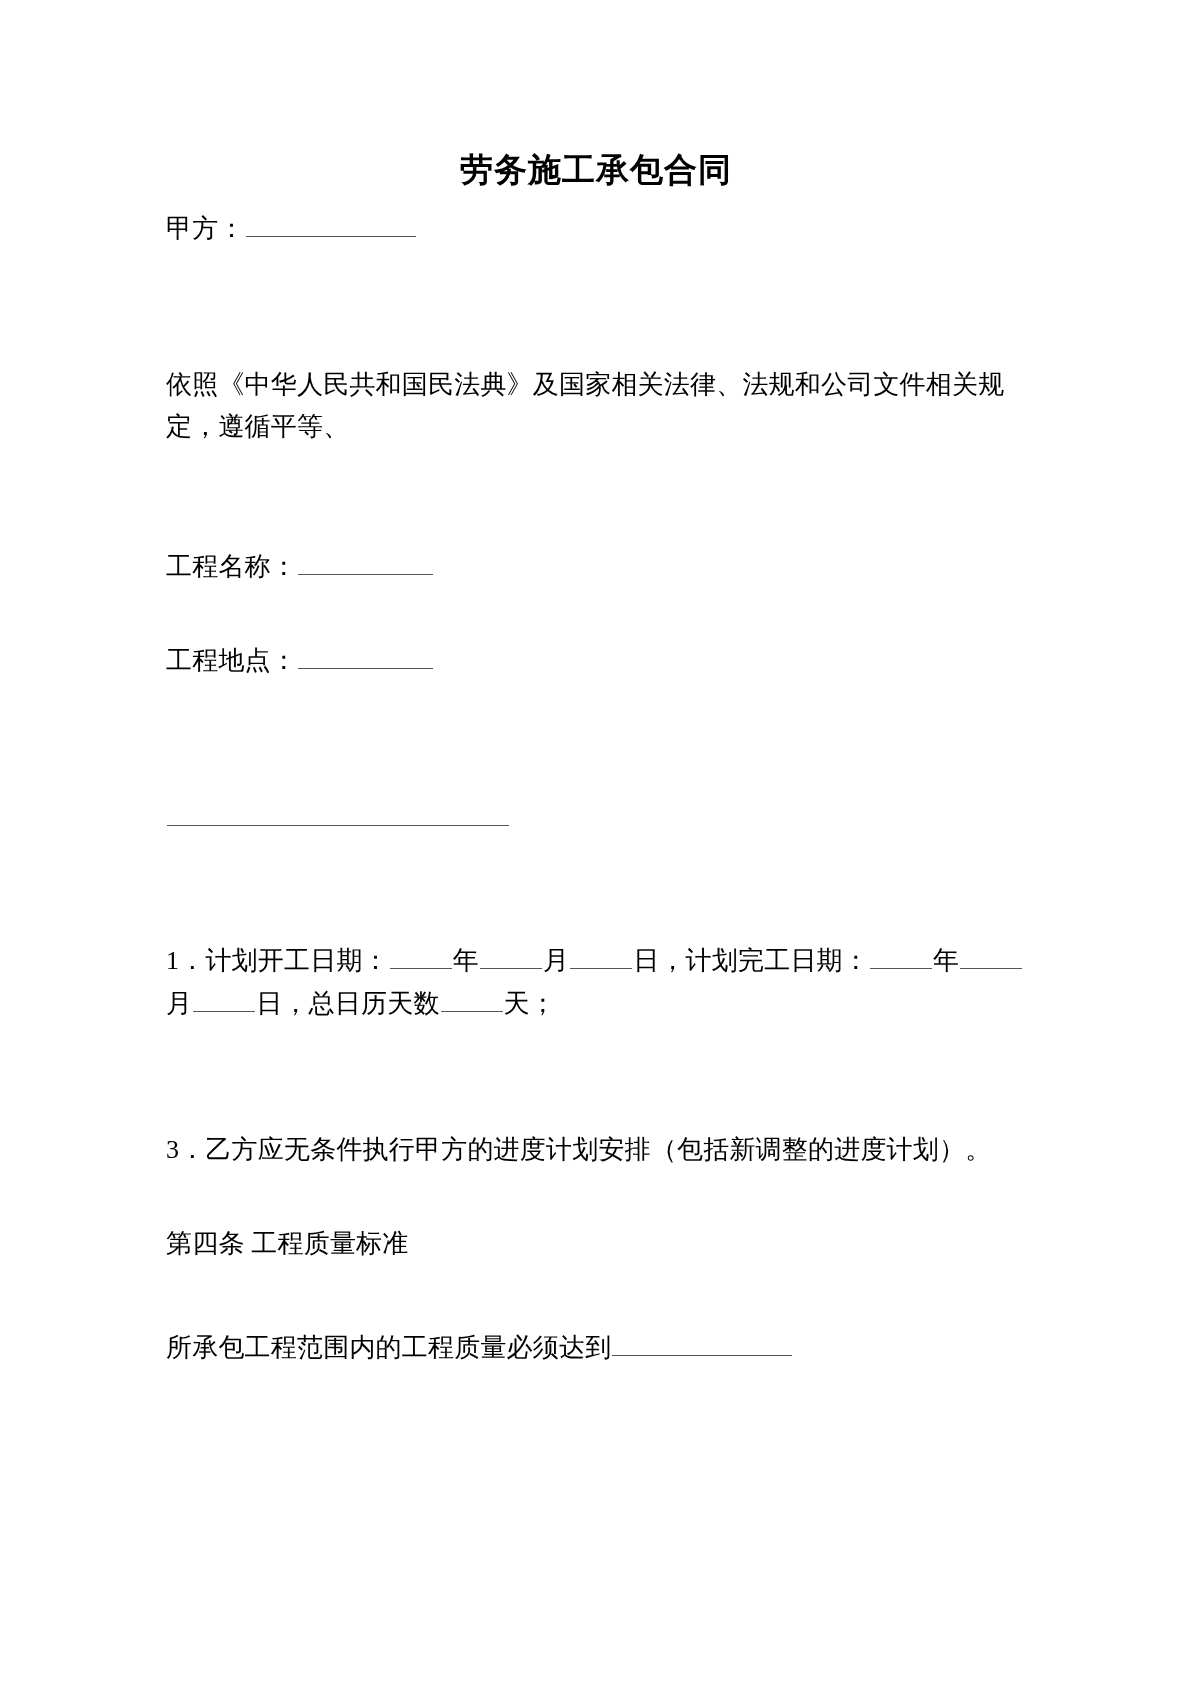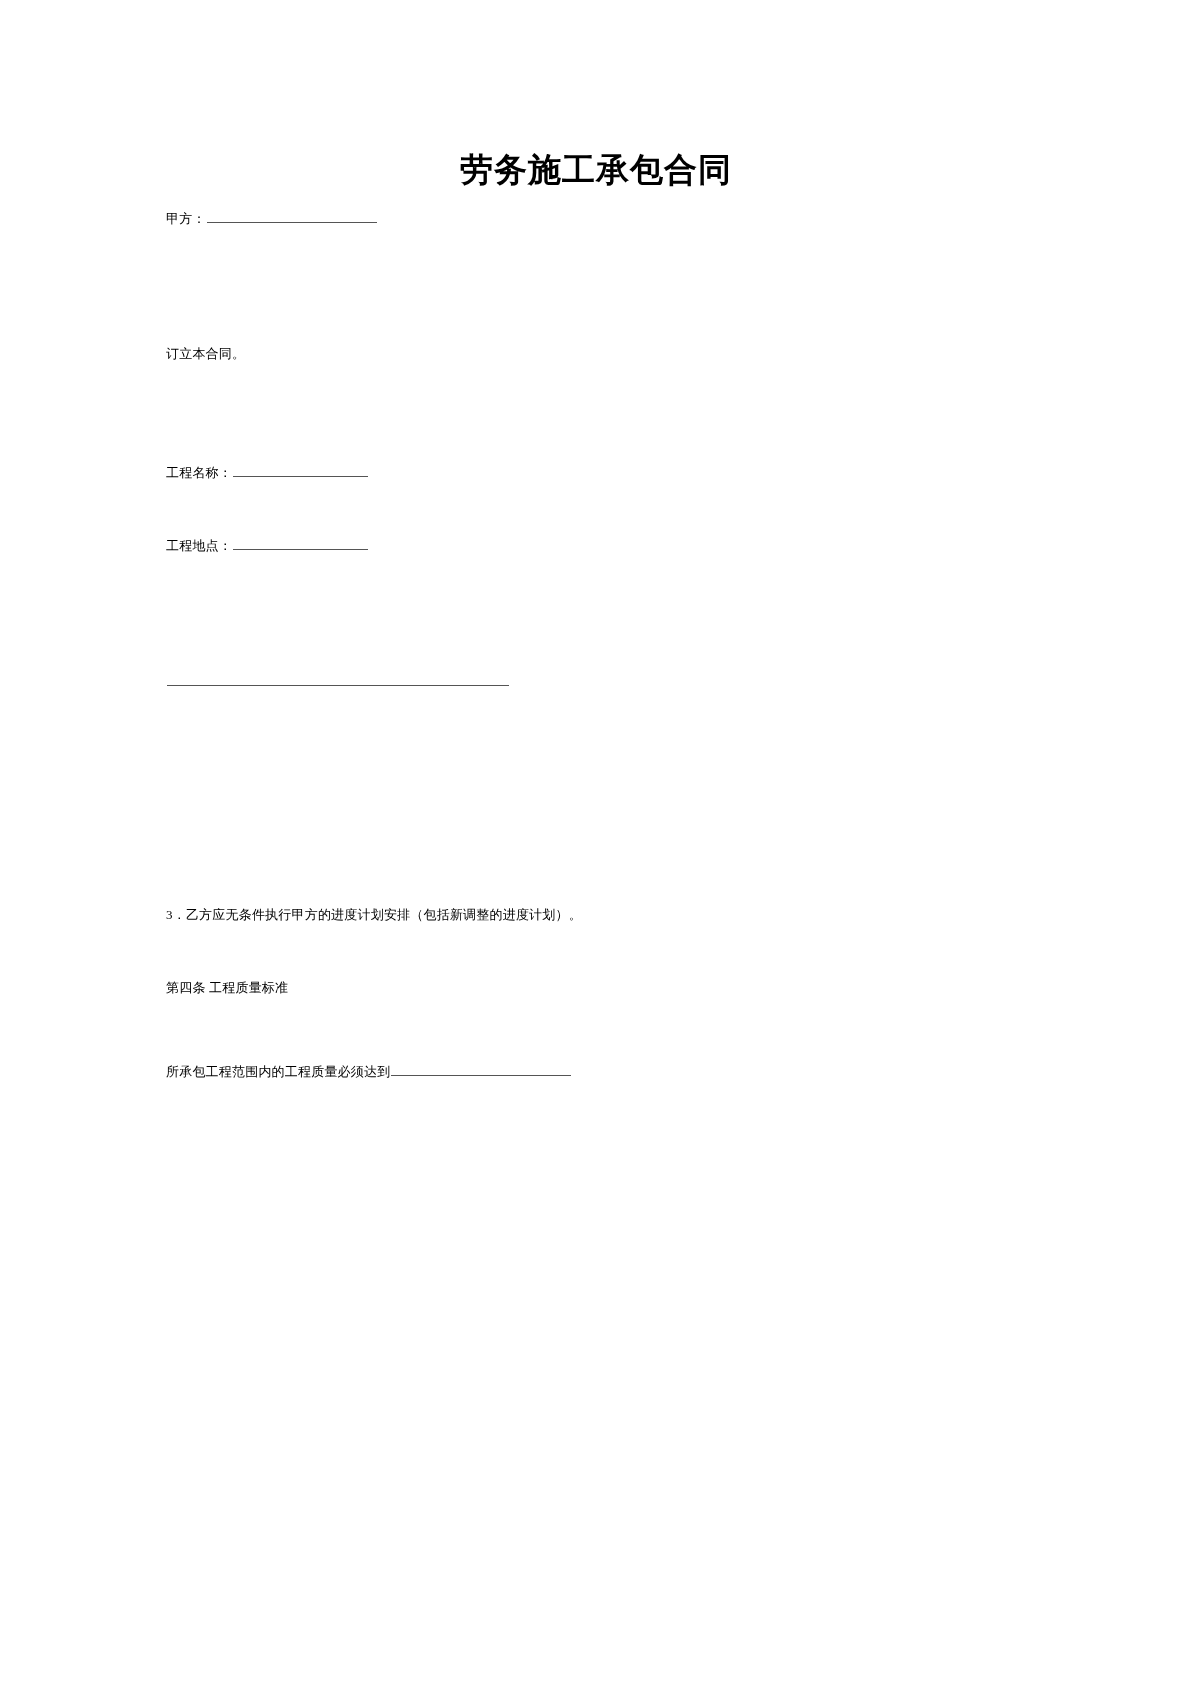--- a/index.html
+++ b/index.html
@@ -31,21 +31,21 @@
     text-align: center;
     font-size: 33px;
     font-weight: bold;
     letter-spacing: 1px;
     margin: 0;
     padding-top: 150px;
     line-height: 1.2;
     font-family: "Liberation Sans", "DejaVu Sans", sans-serif;
   }
   .para {
-    font-size: 13px;
+    font-size: 26px;
     line-height: 1.62;
     margin: 0;
     text-align: left;
     letter-spacing: 0.2px;
   }
   .gap-sm { height: 18px; }
   .gap-md { height: 36px; }
   .gap-lg { height: 52px; }
   .gap-xl { height: 62px; }
 
@@ -78,21 +78,21 @@
 
     <p class="para line-row">
       <span>甲方：</span><span class="blank b-party"></span>
     </p>
 
     <div class="gap-lg"></div>
 
 
     <div class="gap-xl"></div>
 
-    <p class="para">订立本合同。</p>
+    <p class="para">依照《中华人民共和国民法典》及国家相关法律、法规和公司文件相关规定，遵循平等、</p>
 
     <div class="gap-md"></div>
 
 
     <div class="gap-xl"></div>
 
     <p class="para line-row">
       <span>工程名称：</span><span class="blank b-name"></span>
     </p>
 
@@ -109,20 +109,23 @@
 
     <p class="para">
       <span class="blank b-scope"></span>
     </p>
 
     <div class="gap-lg"></div>
 
 
     <div class="gap-xl"></div>
 
+    <p class="para">
+      <span>1．</span><span>计划开工日期：</span><span class="blank b-date"></span><span>年</span><span class="blank b-date"></span><span>月</span><span class="blank b-date"></span><span>日，计划完工日期：</span><span class="blank b-date"></span><span>年</span><span class="blank b-date"></span><span>月</span><span class="blank b-date"></span><span>日，总日历天数</span><span class="blank b-date"></span><span>天；</span>
+    </p>
 
     <div class="gap-lg"></div>
 
 
     <div class="gap-lg"></div>
 
     <p class="para">
       <span>3．</span><span>乙方应无条件执行甲方的进度计划安排（包括新调整的进度计划）。</span>
     </p>
 

